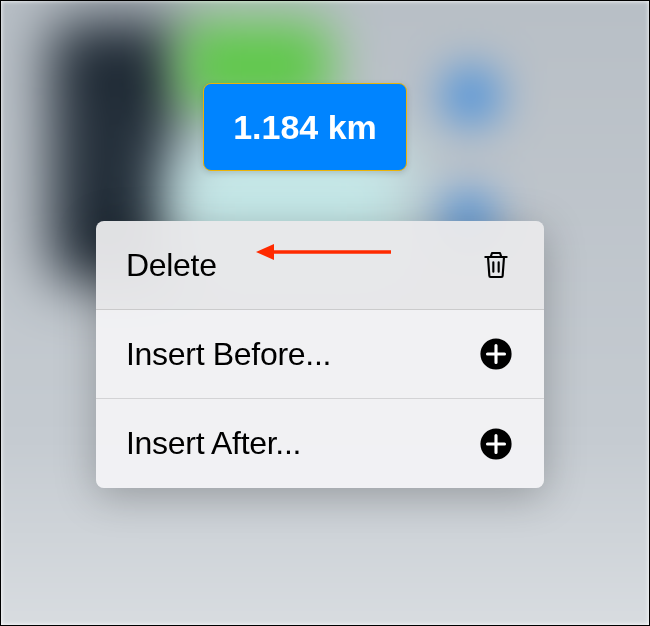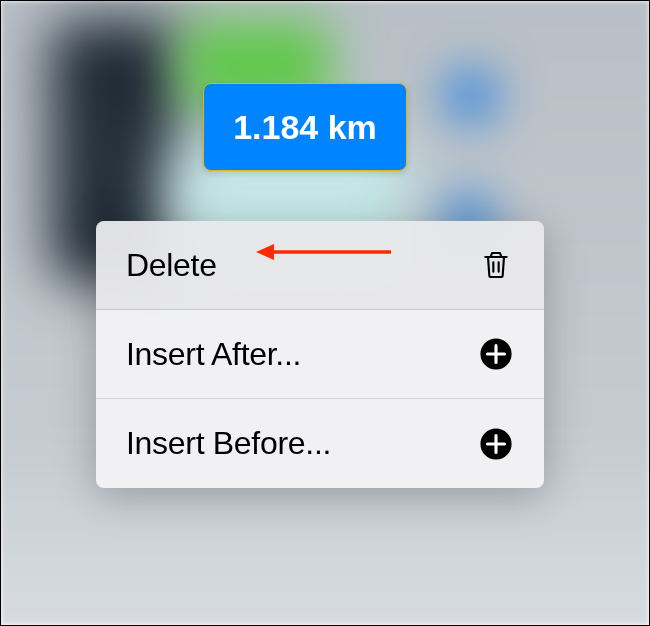--- a/index.html
+++ b/index.html
@@ -155,30 +155,30 @@
     <span class="menu-icon">
       <svg viewBox="0 0 24 24" width="32" height="32" fill="none" stroke="#000" stroke-width="1.6">
         <path d="M4 6h16" stroke-linecap="round"></path>
         <path d="M9 3h6l1 3H8l1-3z" stroke-linejoin="round"></path>
         <path d="M6 6l1 14a1 1 0 001 1h8a1 1 0 001-1l1-14" stroke-linejoin="round"></path>
         <path d="M10 10v7M14 10v7" stroke-linecap="round"></path>
       </svg>
     </span>
   </div>
   <div class="menu-item">
-    <span class="menu-label">Insert After...</span>
+    <span class="menu-label">Insert Before...</span>
     <span class="menu-icon">
       <svg viewBox="0 0 24 24" width="34" height="34">
         <circle cx="12" cy="12" r="11" fill="#000"></circle>
         <path d="M12 6v12M6 12h12" stroke="#fff" stroke-width="2.2" stroke-linecap="round"></path>
       </svg>
     </span>
   </div>
   <div class="menu-item">
-    <span class="menu-label">Insert Before...</span>
+    <span class="menu-label">Insert After...</span>
     <span class="menu-icon">
       <svg viewBox="0 0 24 24" width="34" height="34">
         <circle cx="12" cy="12" r="11" fill="#000"></circle>
         <path d="M12 6v12M6 12h12" stroke="#fff" stroke-width="2.2" stroke-linecap="round"></path>
       </svg>
     </span>
   </div>
 </div>
 
 <svg class="arrow-annotation" width="140" height="24">

